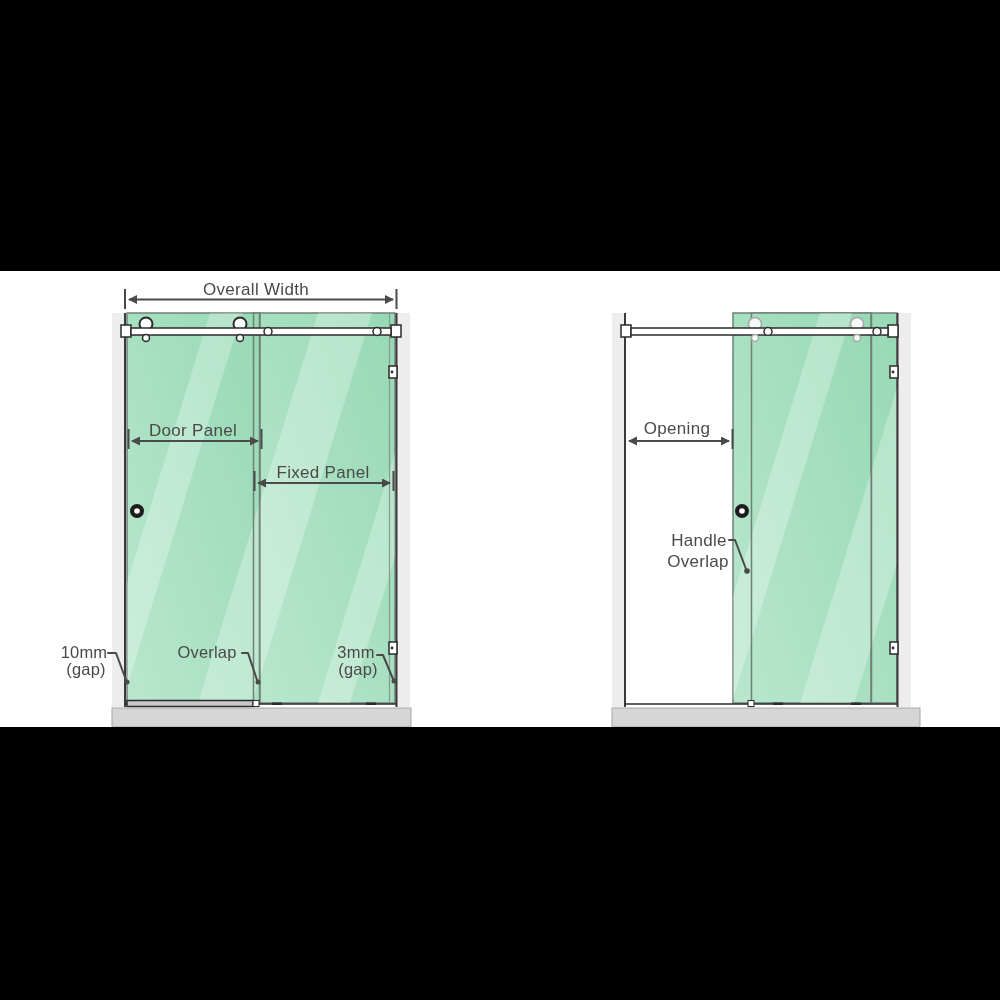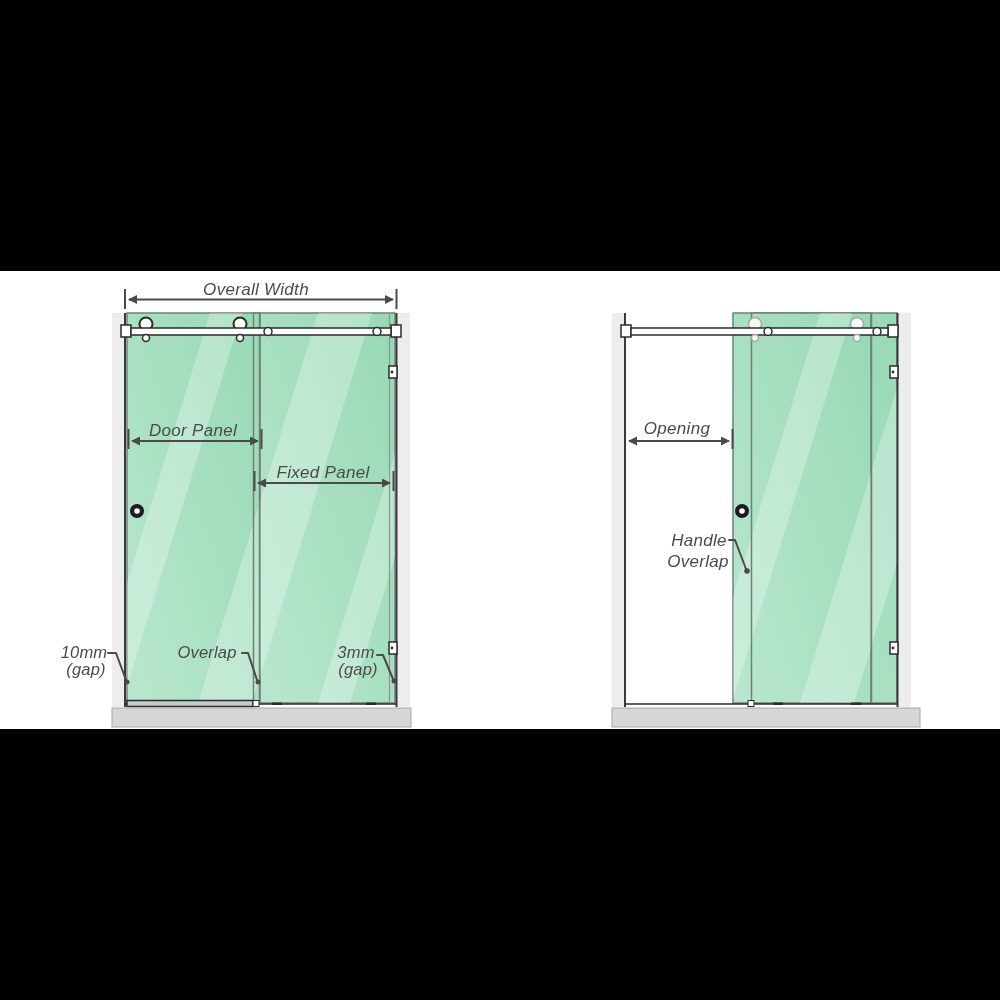--- a/index.html
+++ b/index.html
@@ -1,17 +1,17 @@
 <!DOCTYPE html>
 <html><head>
 <meta charset="utf-8">
 <style>
   html,body{margin:0;padding:0;background:#000;}
-  .stage{position:relative;width:1000px;height:1000px;background:#ffffff;overflow:hidden;
-         font-family:"Liberation Sans",sans-serif;font-style:italic;}
+  .stage{position:relative;width:1000px;height:727px;background:#ffffff;overflow:hidden;
+         font-family:"Liberation Sans",sans-serif;}
   .bar{position:absolute;left:0;width:1000px;background:#000;}
   .bar.top{top:0;height:271px;}
   .bar.bottom{top:729px;height:271px;}
   svg{position:absolute;left:0;top:0;}
   text{font-family:"Liberation Sans",sans-serif;fill:#4a4a4a;}
   .dim-label{font-size:17px;letter-spacing:.3px;}
   .gap-label{font-size:16.5px;letter-spacing:.2px;}
   .dimline{stroke:#4a4a4a;stroke-width:2;}
   .tick{stroke:#4a4a4a;stroke-width:2;}
   .leader{stroke:#4a4a4a;stroke-width:2;fill:none;stroke-linecap:round;stroke-linejoin:round;}

